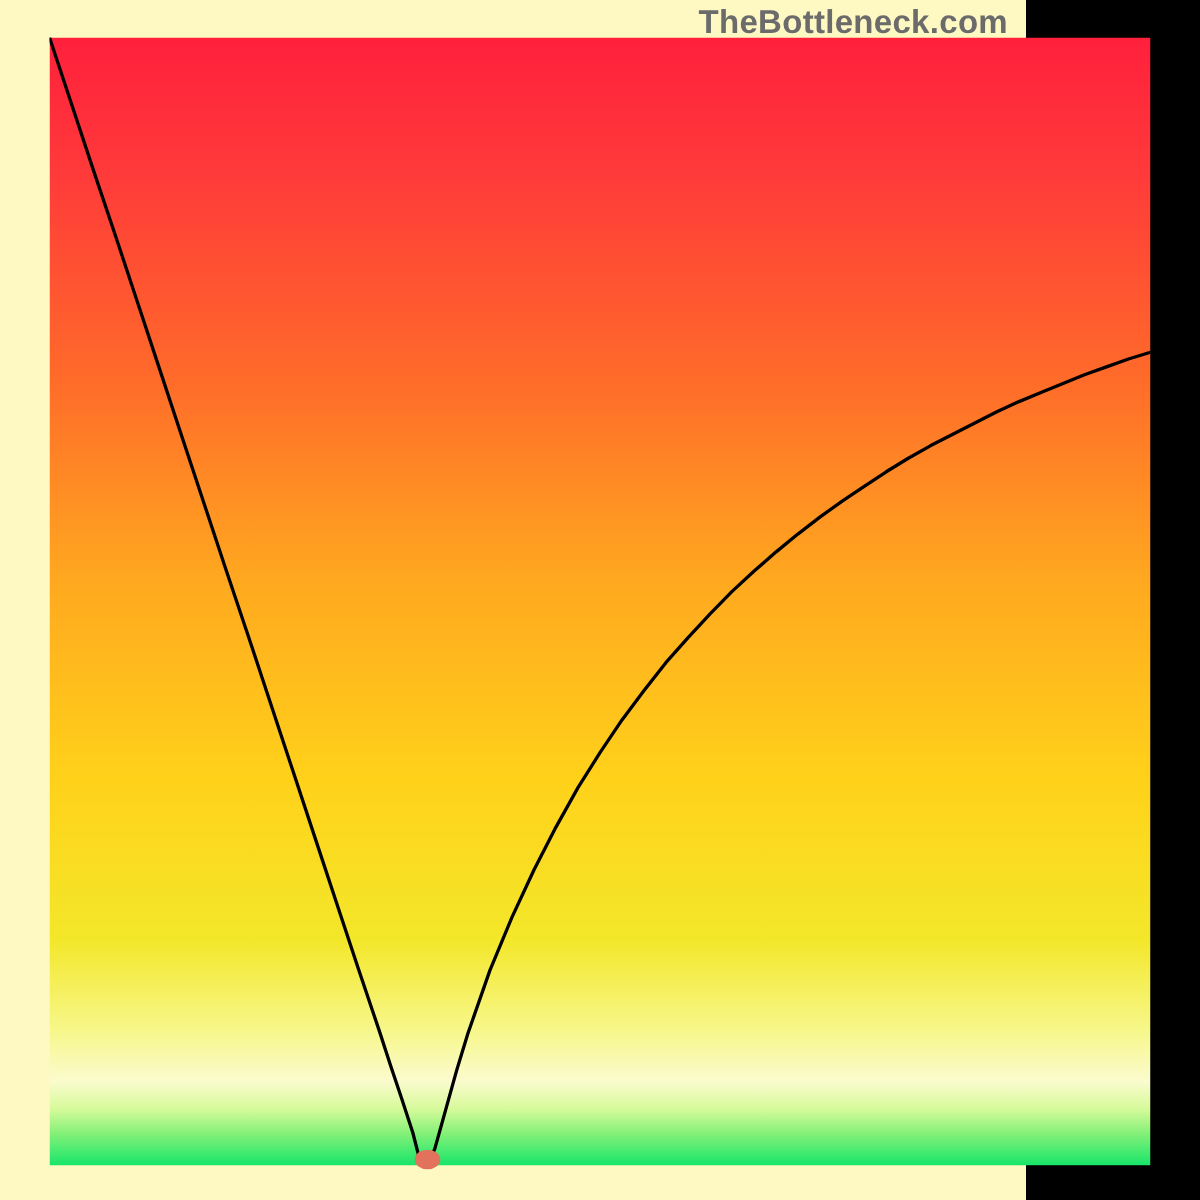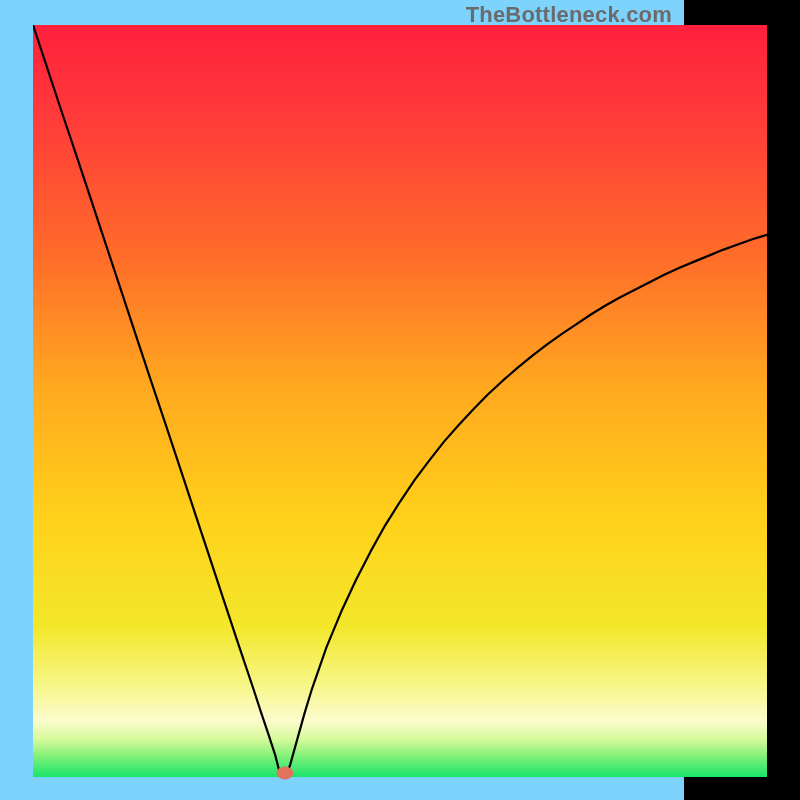--- a/index.html
+++ b/index.html
@@ -7,21 +7,21 @@
     padding: 0;
     width: 800px;
     height: 800px;
     background: #000;
     overflow: hidden;
   }
   .frame {
     position: relative;
     width: 684px;
     height: 800px;
-    background: #7dd3fc;
+    background: #fef9c3;
   }
   .watermark {
     position: absolute;
     top: 2px;
     right: 12px;
     font-family: Arial, Helvetica, sans-serif;
     font-size: 22px;
     font-weight: 600;
     color: #6b6b6b;
     letter-spacing: 0.2px;

